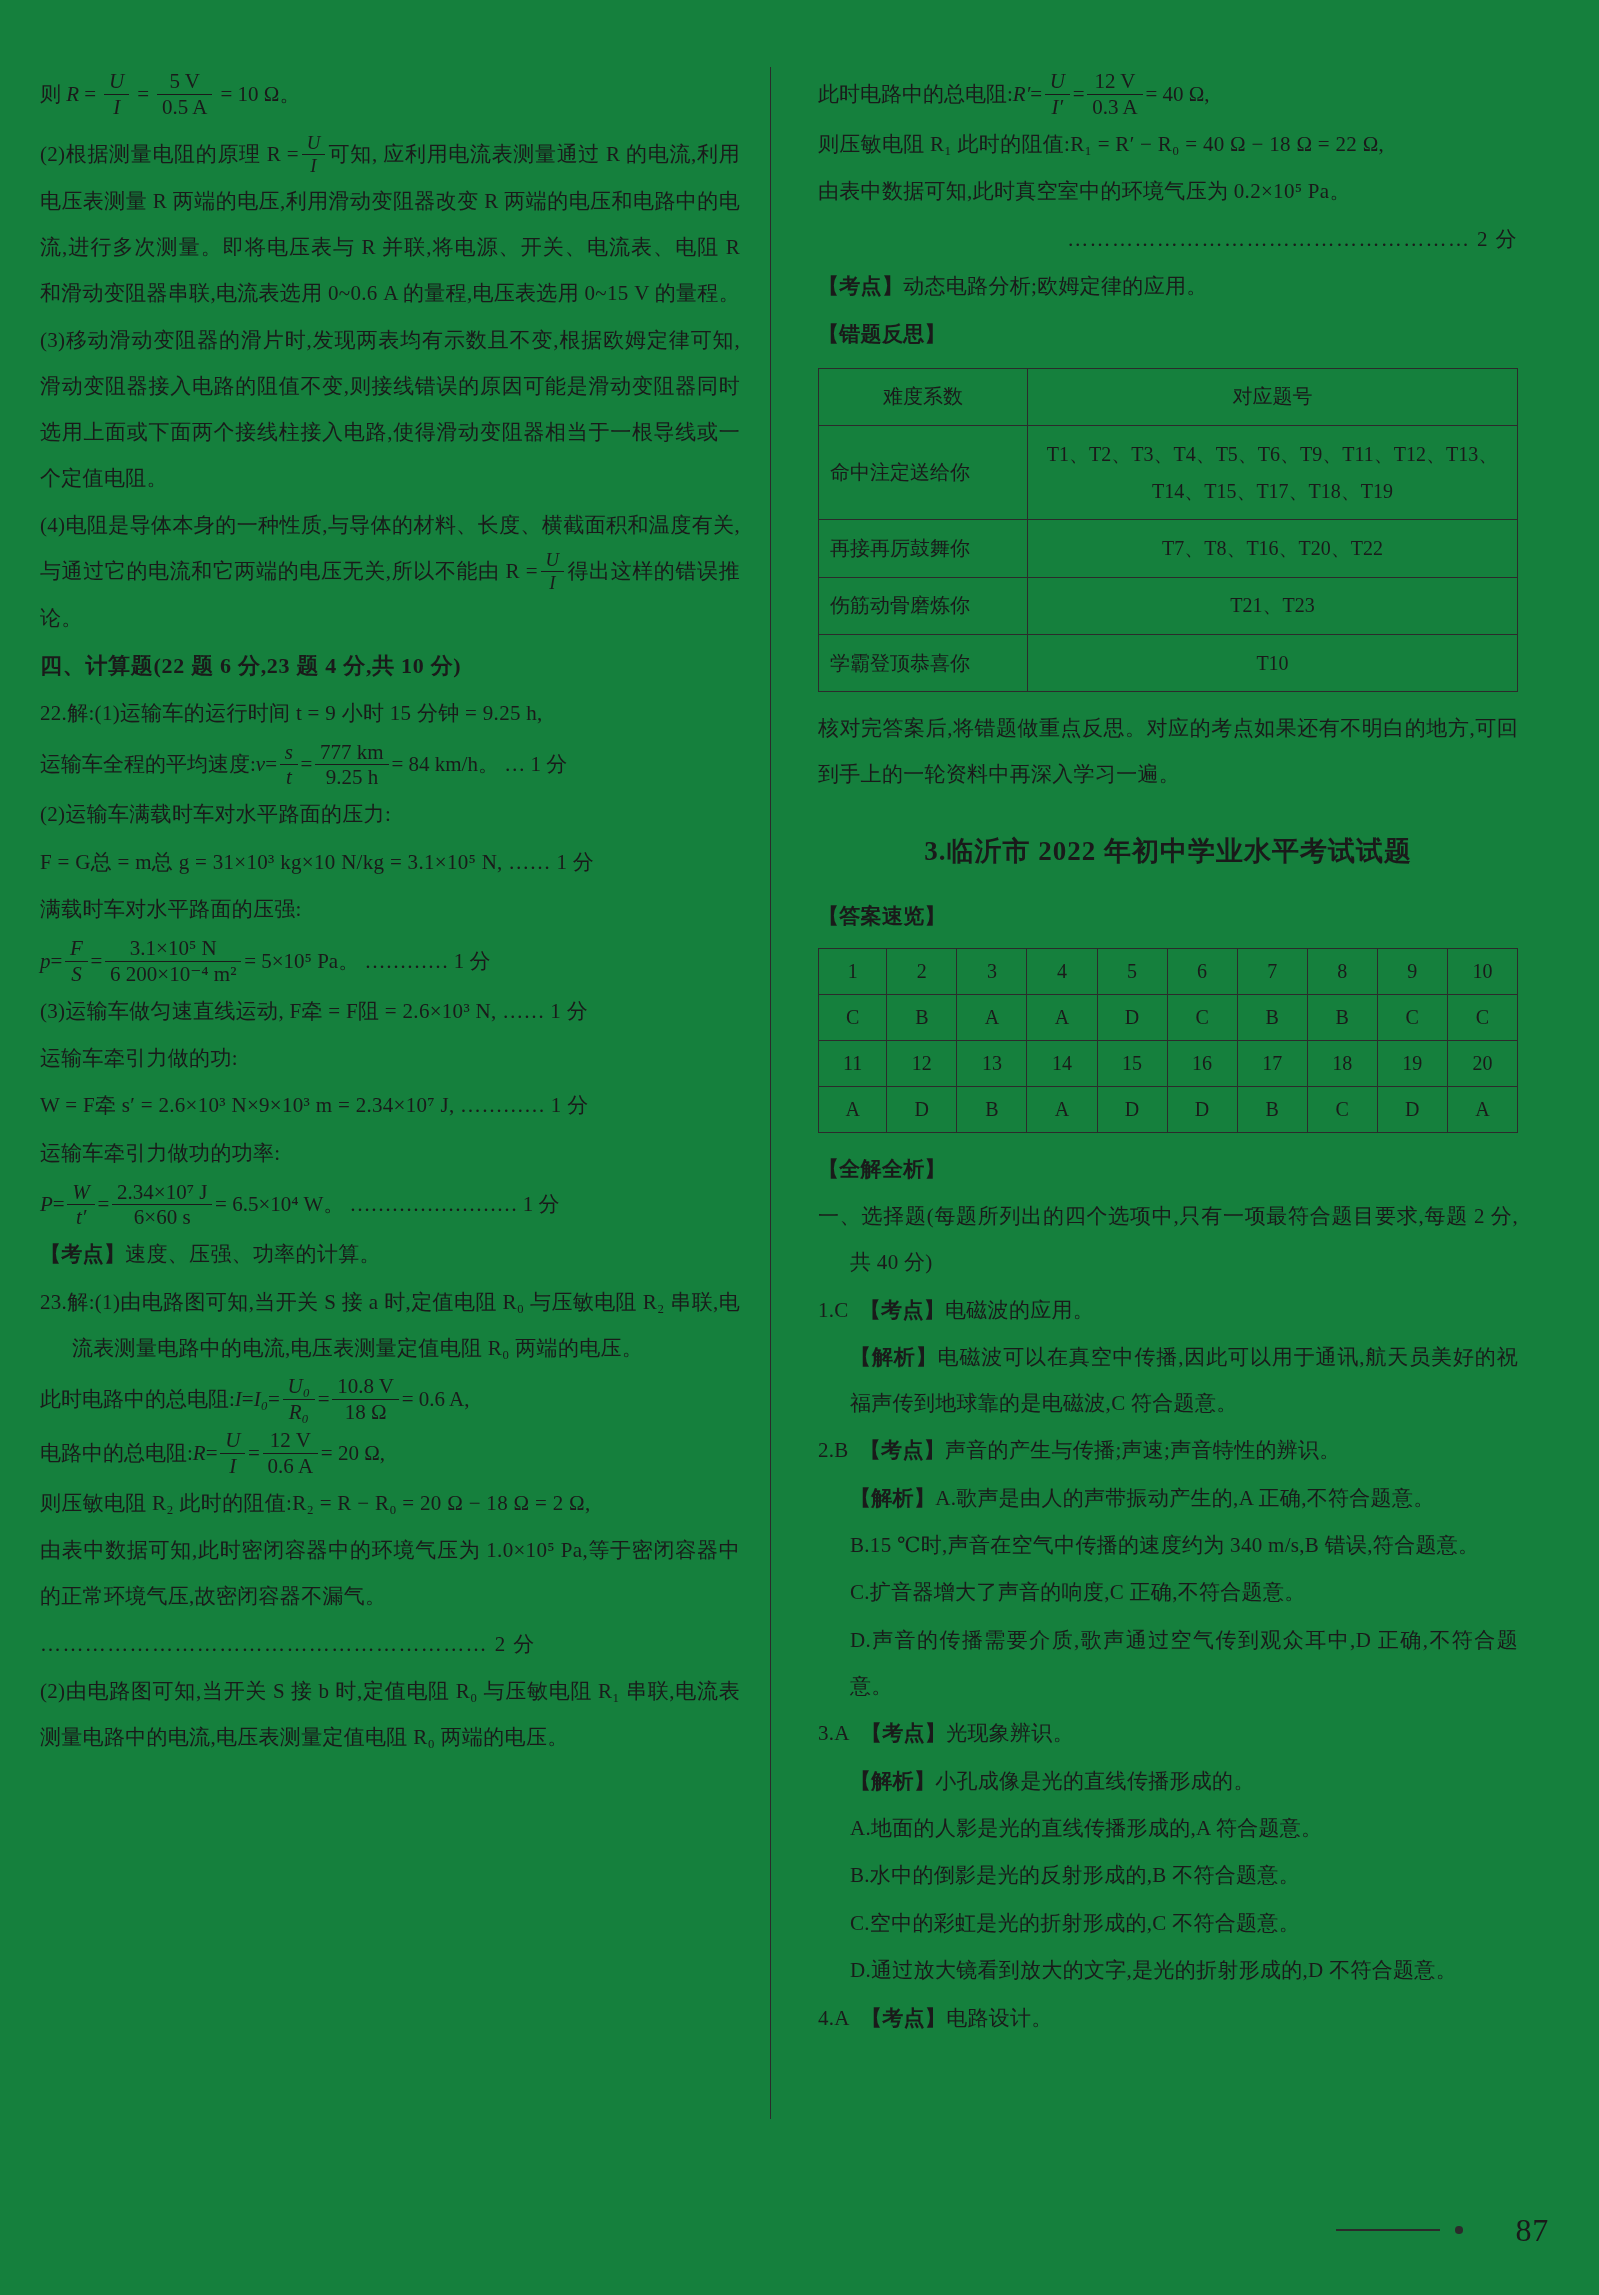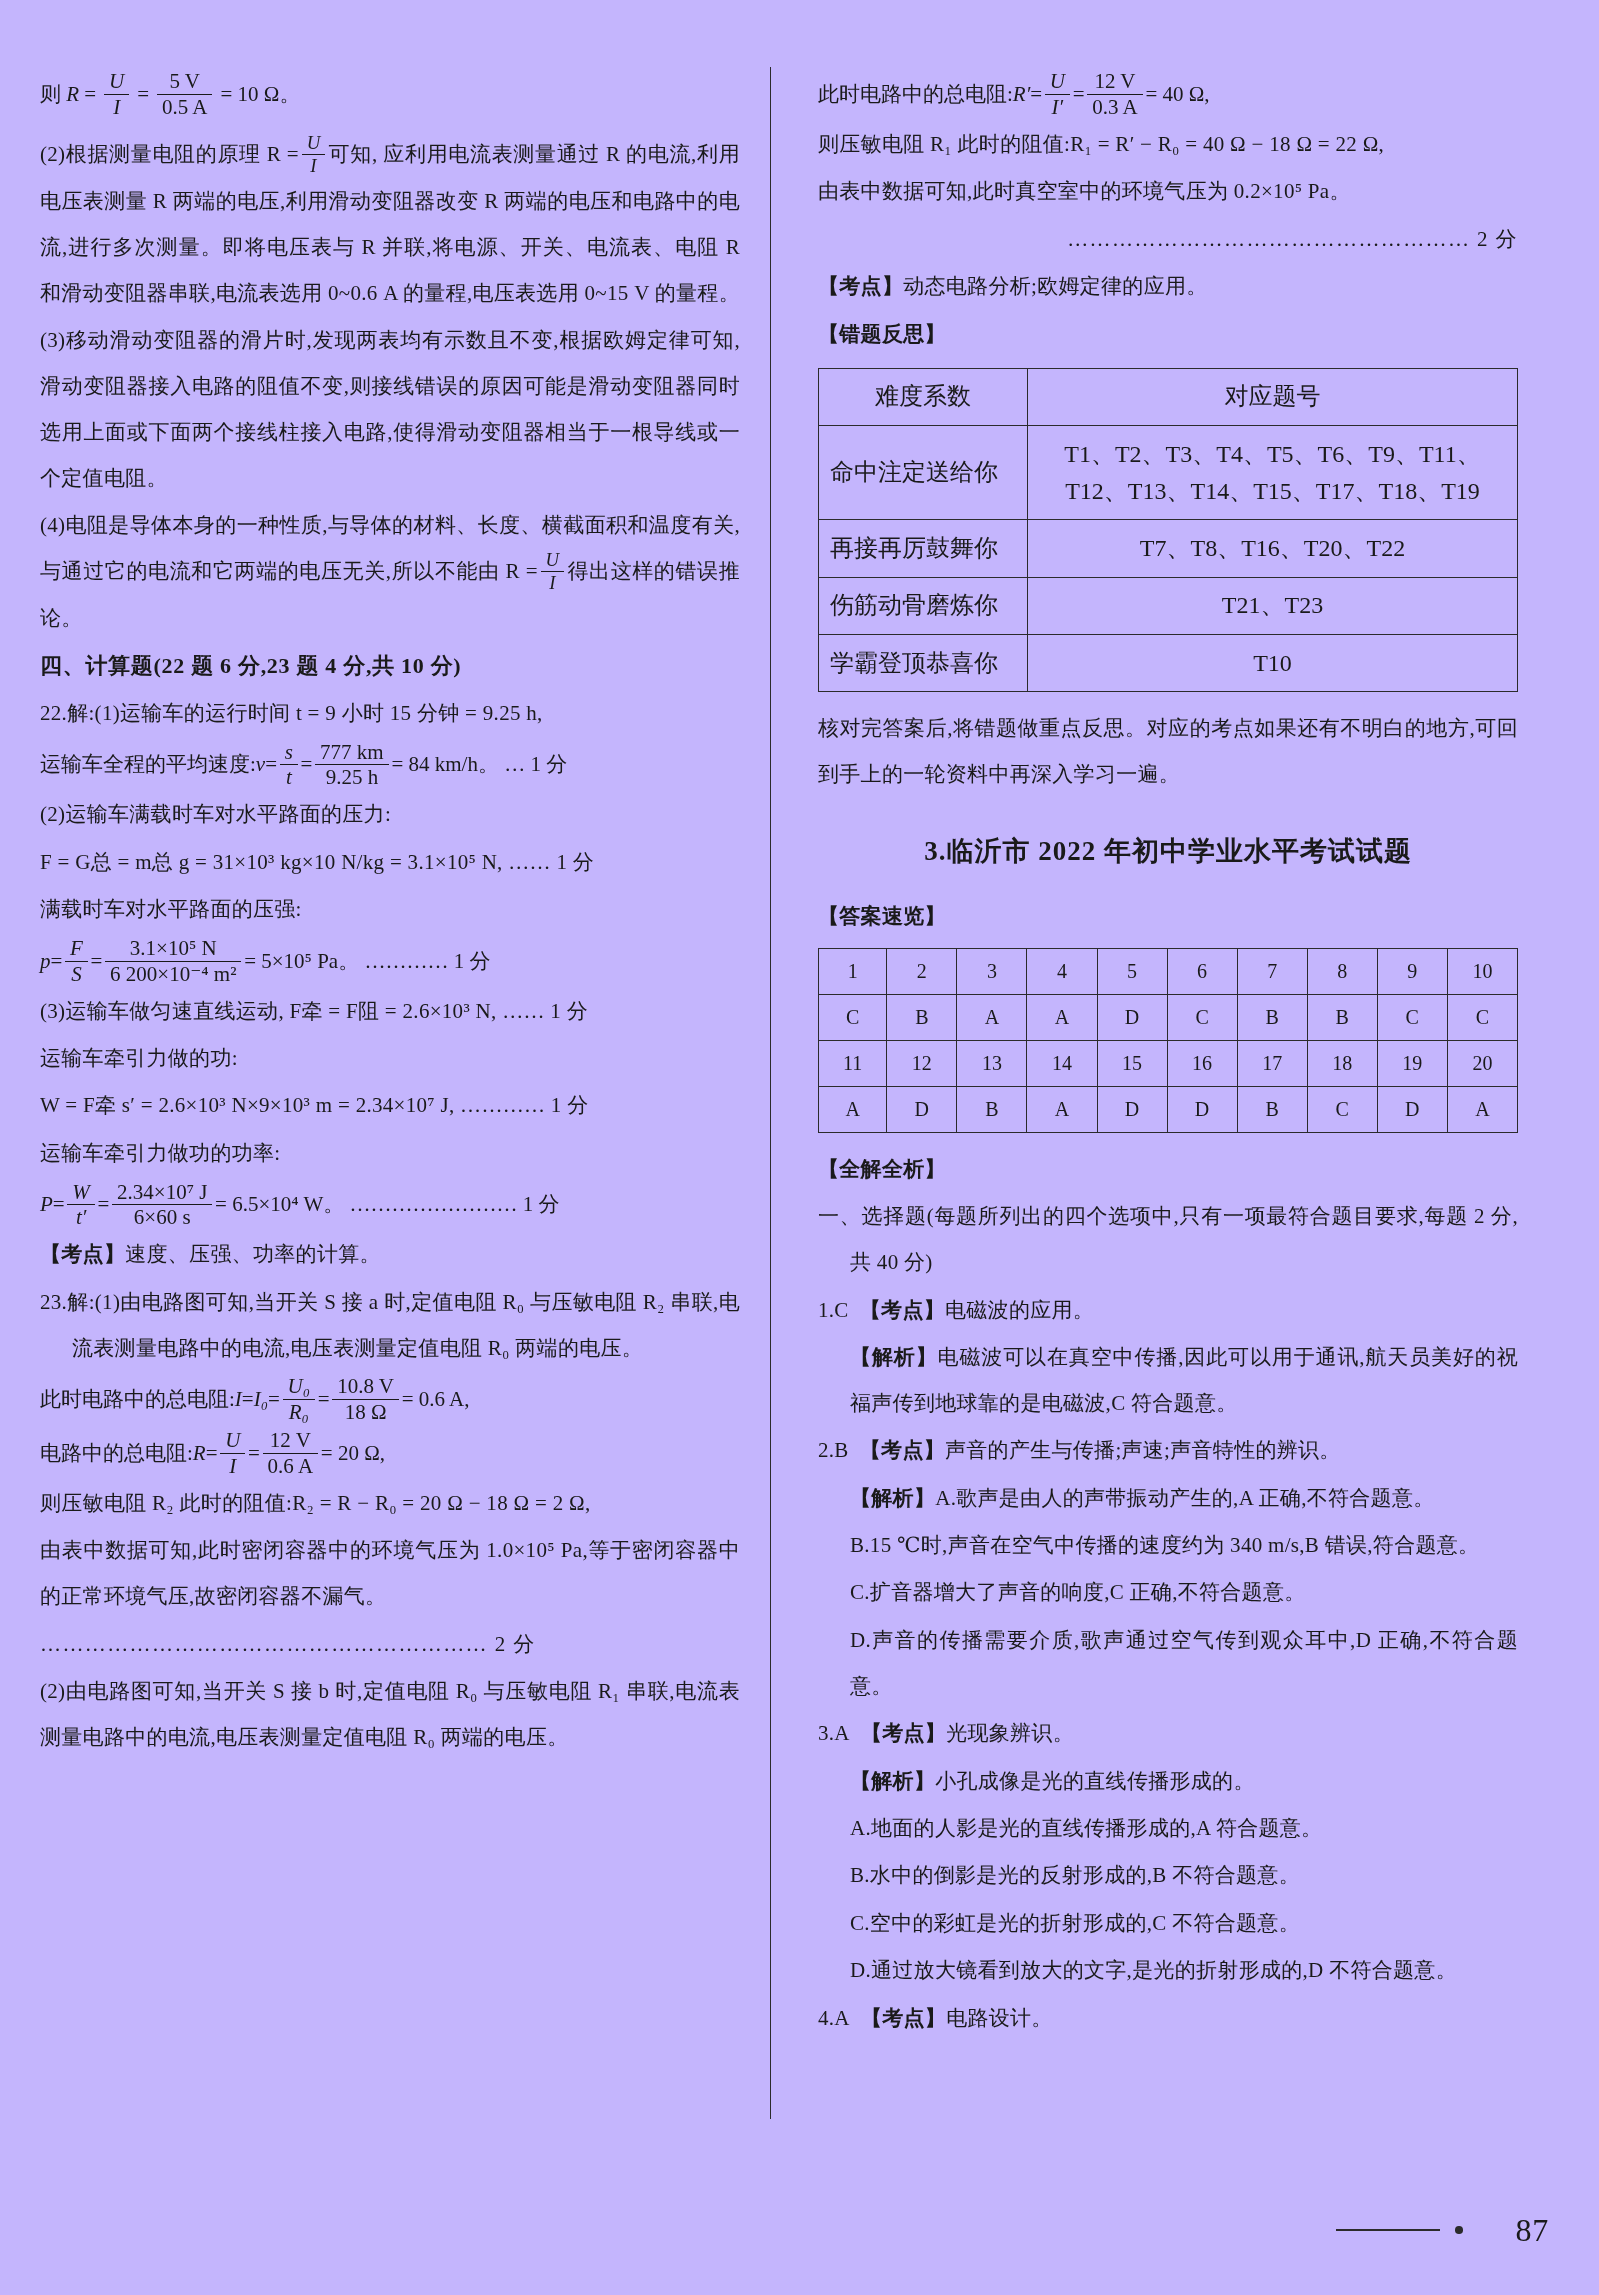--- a/index.html
+++ b/index.html
@@ -2,21 +2,21 @@
 <html style="font-size:11px"><head>
 <meta charset="utf-8">
 <style>
   html,body{margin:0;padding:0;background:#ffffff;}
   body{
     width:1599px;height:2295px;position:relative;
     font-family:"Liberation Serif","DejaVu Serif",serif;
     color:#1a1a1a;
     -webkit-font-smoothing:antialiased;
   }
-  .page{position:absolute;inset:0;background:#c4b5fd;}
+  .page{position:absolute;inset:0;background:#15803d;}
   .col{position:absolute;top:67px;width:700px;}
   .col-left{left:40px;}
   .col-right{left:818px;}
   .divider{position:absolute;left:770px;top:67px;width:1.4px;height:2052px;background:#2b2b2b;}
 
   
   .p{font-size:21px;line-height:46px;margin:0 0 1.4px 0;text-align:justify;letter-spacing:0.3px;}
   .p.ind{text-indent:0;padding-left:32px;}
   .p.hang{padding-left:32px;text-indent:-32px;}
   .math{font-family:"Liberation Serif","DejaVu Serif",serif;font-style:italic;}
@@ -36,21 +36,21 @@
 
   
   table.grid{border-collapse:collapse;width:100%;margin:9.7px 0 12.5px 0;}
   table.grid td,table.grid th{
     border:1.1px solid #2b2b2b;
     font-size:20px;text-align:center;font-weight:normal;
     padding:11px 4.2px;font-family:"Liberation Serif","DejaVu Serif",serif;
   }
   table.reflect{border-collapse:collapse;width:100%;margin:11px 0 12.5px 0;}
   table.reflect td{
-    border:1.1px solid #2b2b2b;font-size:24px;padding:9.7px 11px;line-height:37px;
+    border:1.1px solid #2b2b2b;font-size:20px;padding:9.7px 11px;line-height:37px;
   }
   table.reflect td.lbl{width:186px;white-space:nowrap;}
   table.reflect td.hd{text-align:center;font-weight:normal;}
   table.reflect td.val{text-align:center;}
 
   .title-main{
     text-align:center;font-weight:bold;font-size:27px;letter-spacing:1px;
     margin:36px 0 23.6px 0;
   }
 

